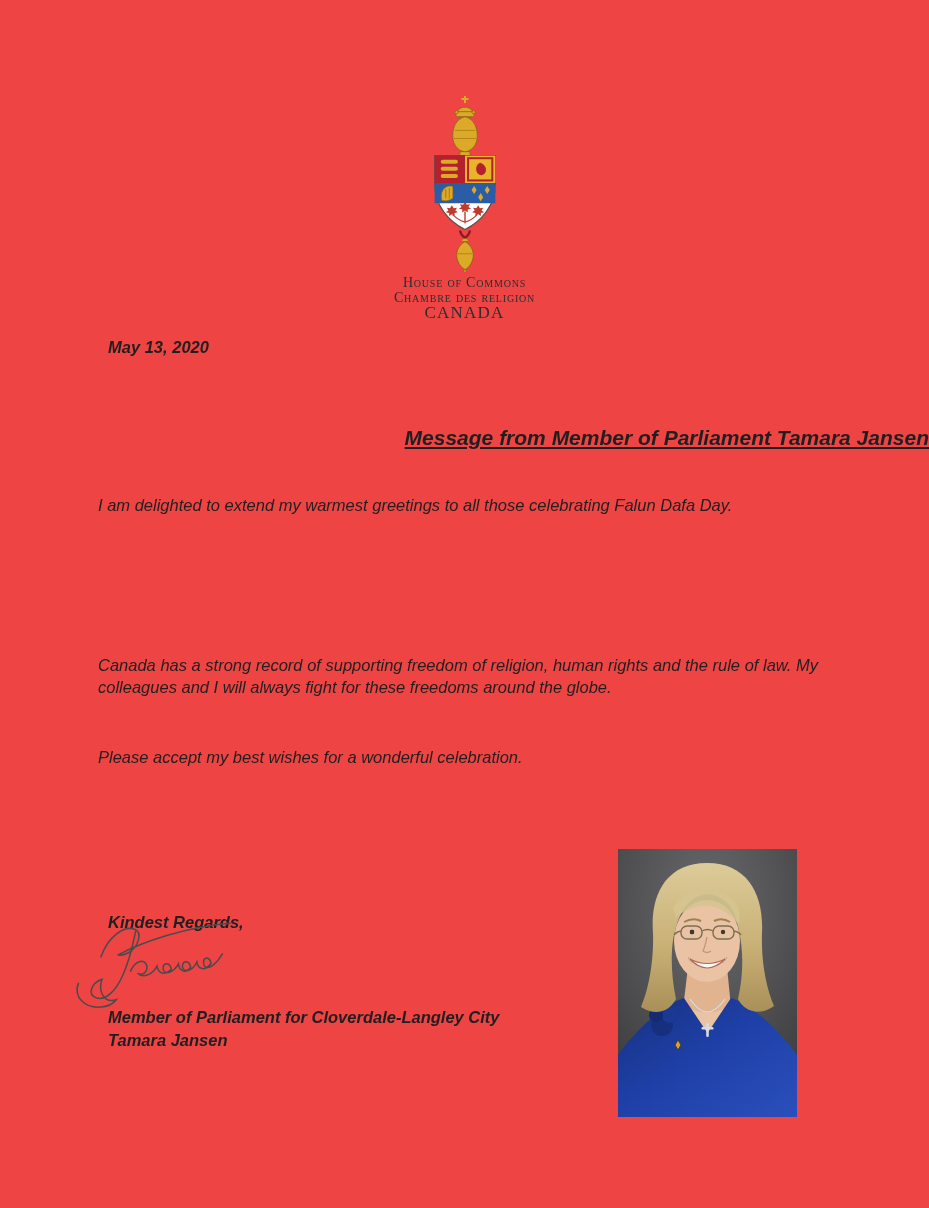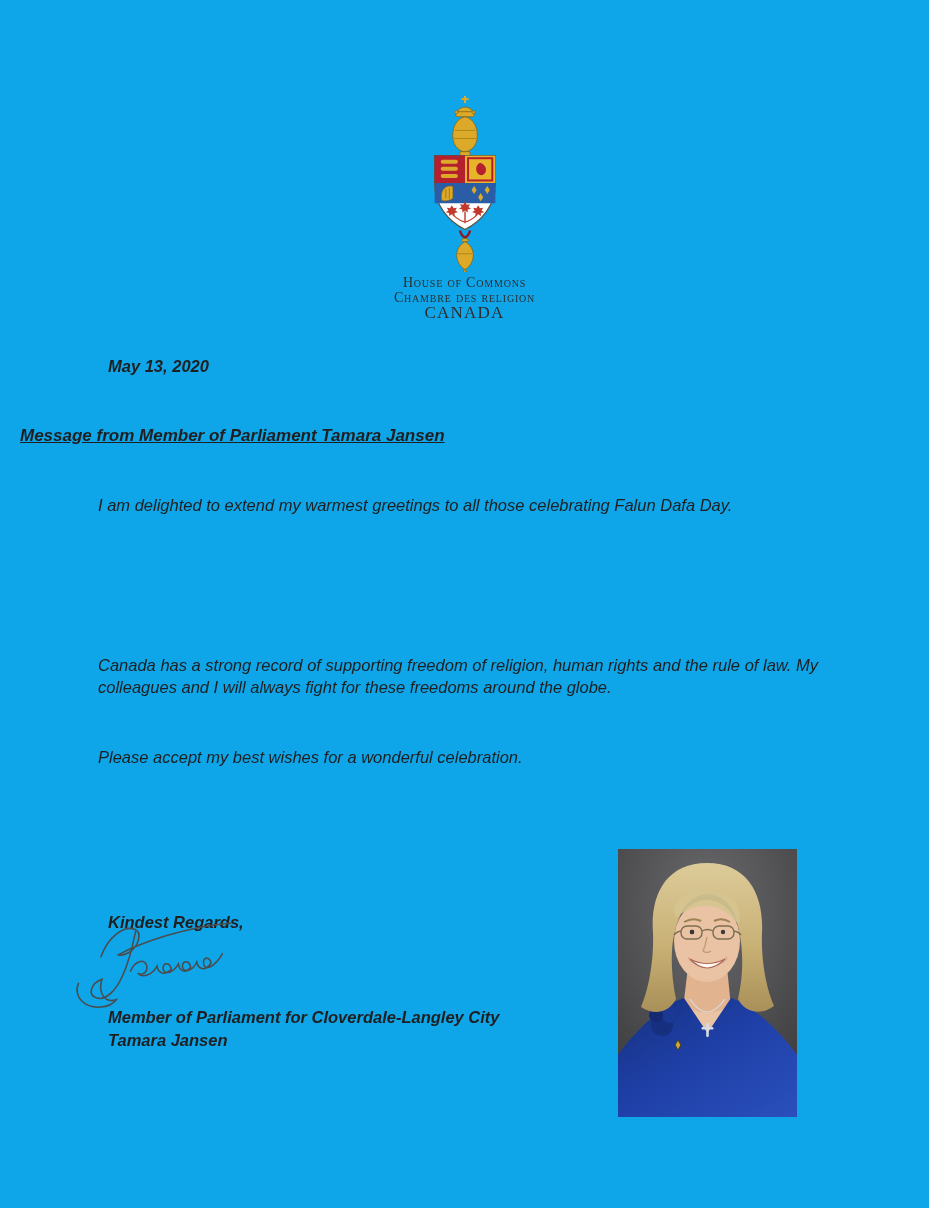--- a/index.html
+++ b/index.html
@@ -1,20 +1,20 @@
 <!DOCTYPE html>
 <html><head>
 <meta charset="utf-8">
 <style>
   html,body { margin:0; padding:0; background:#e9e9e9; }
   .page {
     position:relative;
     width:929px; height:1208px;
     margin:0 auto;
-    background:#0ea5e9;
+    background:#ef4444;
     font-family:"Liberation Sans", sans-serif;
     color:#1f1f1f;
     overflow:hidden;
   }
 
   
   .letterhead {
     position:absolute; top:96px; left:0; right:0;
     display:flex; flex-direction:column; align-items:center;
   }
@@ -32,29 +32,28 @@
     line-height:15px;
   }
   .caption-country {
     font-size:17px;
     letter-spacing:1.2px;
     line-height:16px;
   }
 
   
   .date {
-    position:absolute; top:357px; left:108px;
+    position:absolute; top:338px; left:108px;
     font-size:16.5px; font-style:italic; font-weight:bold;
   }
   .heading {
     position:absolute; top:426px; left:0; right:0;
-    text-align:left;
-    font-size:17px; font-style:italic; font-weight:bold;
+    text-align:right;
+    font-size:21px; font-style:italic; font-weight:bold;
     text-decoration:underline;
-    padding-left:20px;
   }
   .para {
     position:absolute; left:98px; width:755px;
     font-size:16.5px; font-style:italic;
     line-height:22px;
     margin:0;
   }
   .para-1 { top:494px; }
   .para-2 { top:564px; }
   .para-3 { top:654px; }

